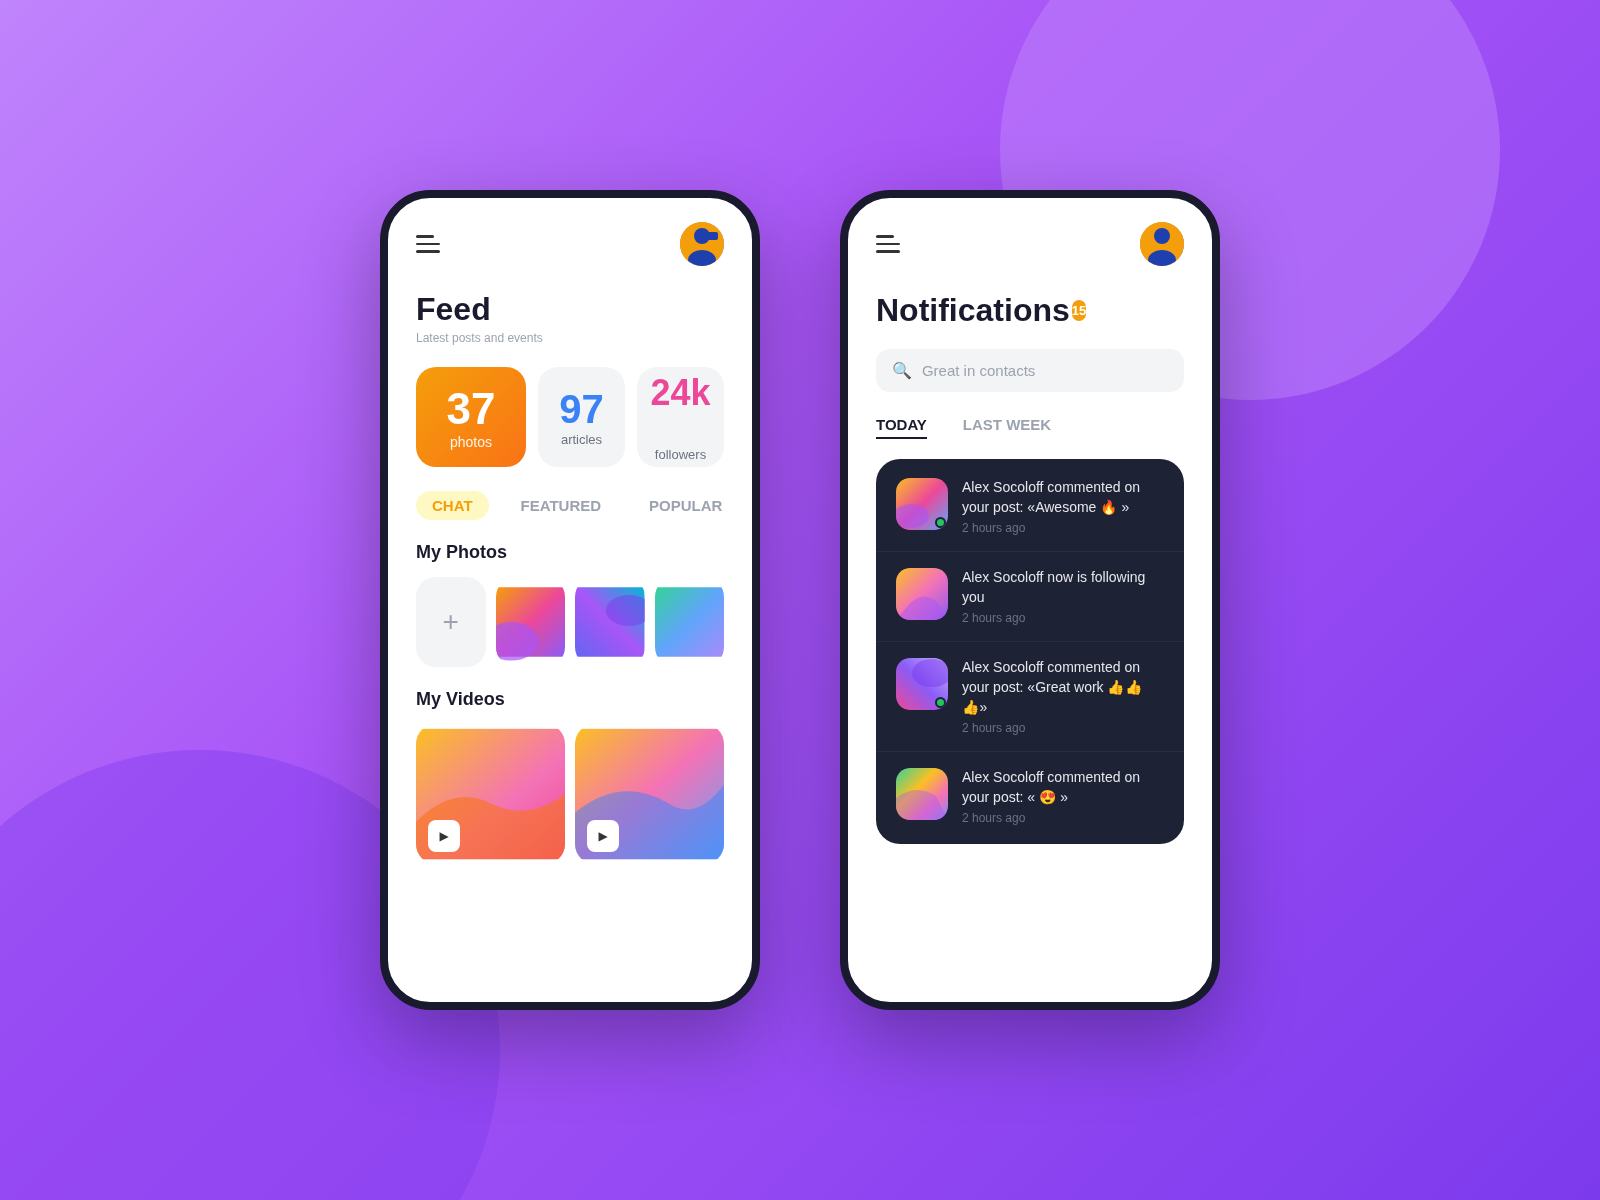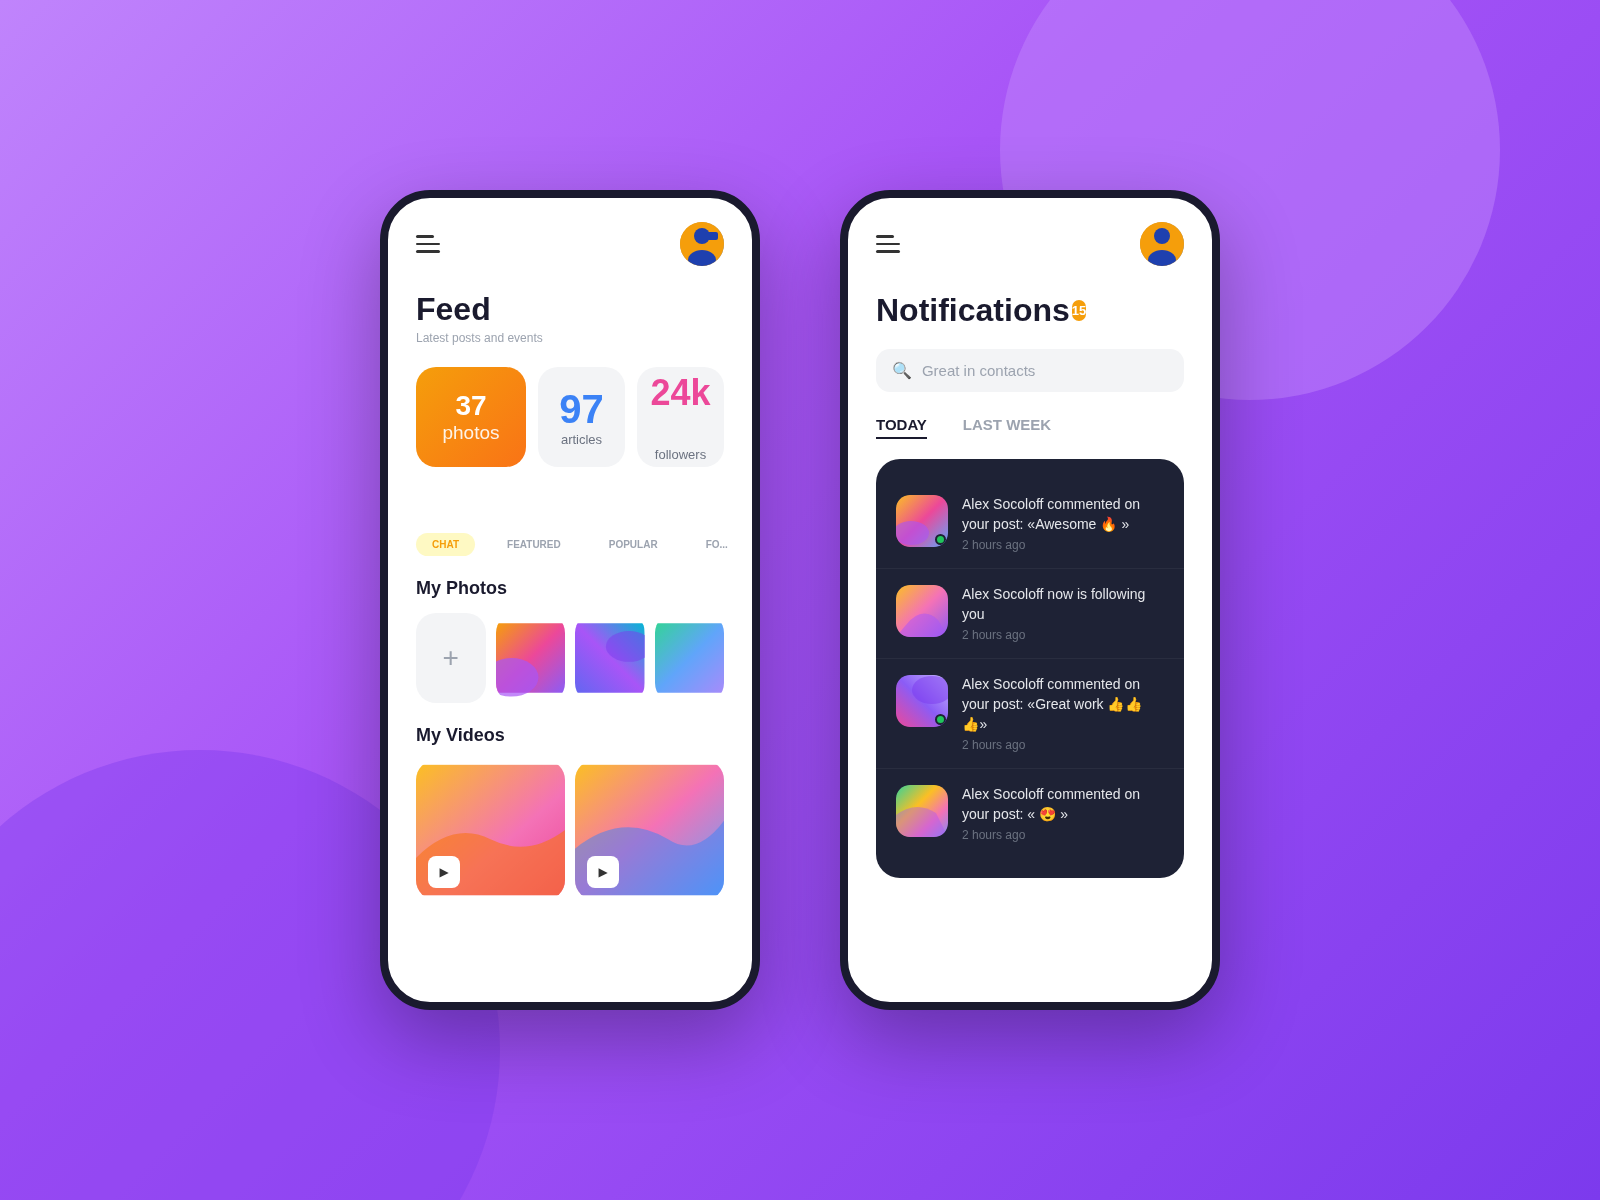--- a/index.html
+++ b/index.html
@@ -122,25 +122,25 @@
       justify-content: center;
     }
 
     .stat-card.photos {
       background: linear-gradient(135deg, #f59e0b, #f97316);
       width: 110px;
       height: 100px;
       color: white;
     }
     .stat-card.photos .stat-num {
-      font-size: 28px;
+      font-size: 44px;
       font-weight: 700;
     }
     .stat-card.photos .stat-label {
-      font-size: 19px;
+      font-size: 14px;
       opacity: 0.9;
     }
 
     .stat-card.articles {
       background: #f3f4f6;
       flex: 1;
       height: 100px;
     }
     .stat-card.articles .stat-num {
       font-size: 40px;
@@ -170,27 +170,26 @@
 
     
     .tabs-row {
       display: flex;
       gap: 16px;
       margin-top: 24px;
       align-items: center;
     }
 
     .tab-item {
-      font-size: 10px;
+      font-size: 15px;
       font-weight: 600;
       color: #9ca3af;
       padding: 6px 16px;
       border-radius: 20px;
       cursor: pointer;
-      margin-top: 42px;
     }
     .tab-item.active {
       background: #fef9c3;
       color: #f59e0b;
     }
 
     
     .section-title {
       font-size: 18px;
       font-weight: 600;
@@ -327,21 +326,21 @@
     }
     .notif-tab.active {
       color: #1a1a2e;
       border-bottom: 2.5px solid #1a1a2e;
     }
 
     
     .notif-list {
       background: #1e2235;
       border-radius: 24px;
-      padding: 20px 0;
+      padding: 3px 0;
       margin-top: 4px;
     }
 
     .notif-item {
       display: flex;
       align-items: flex-start;
       gap: 14px;
       padding: 16px 20px;
     }
 

